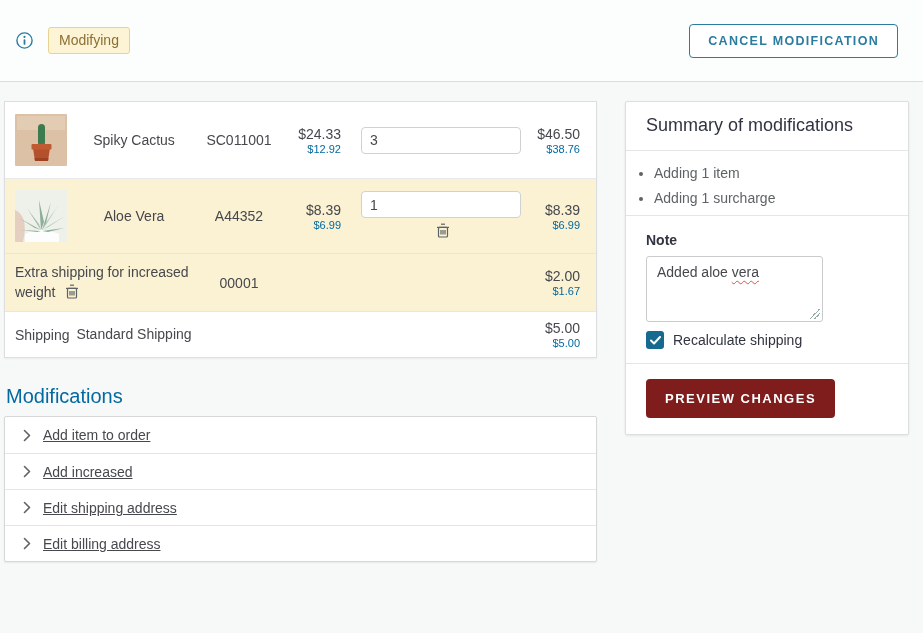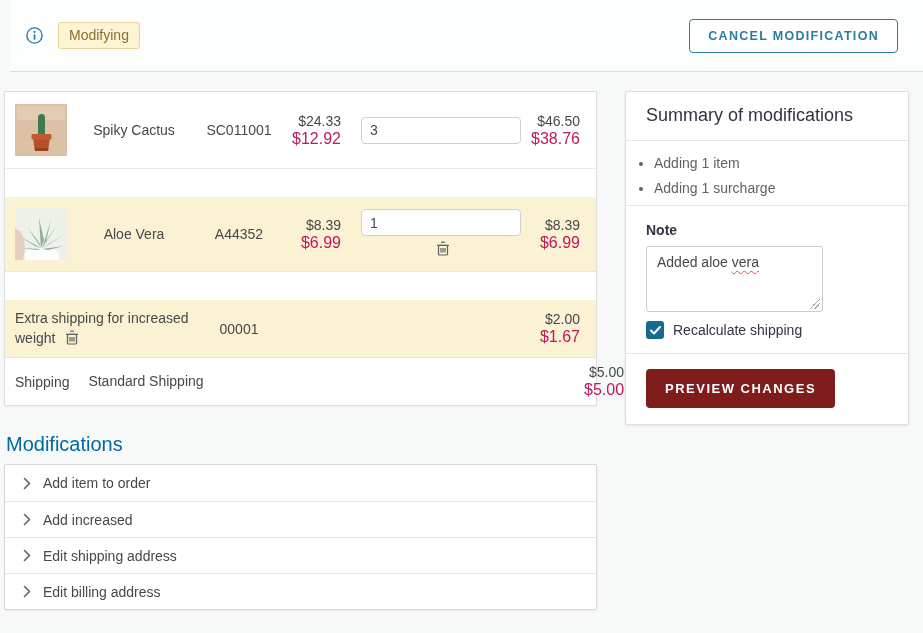--- a/index.html
+++ b/index.html
@@ -7,22 +7,22 @@
   body {
     font-family:"Liberation Sans","DejaVu Sans",sans-serif;
     background:#f7f8f8;
     color:#46484d;
     overflow:hidden;
     font-size:14px;
   }
 
   
   .topbar {
-    height:72px; background:#fcfdfd; border-bottom:1px solid #d9dcde;
-    display:flex; align-items:center; padding:0 25px 0 16px; position:relative;margin-left:10px;
+    height:82px; background:#fcfdfd; border-bottom:1px solid #d9dcde;
+    display:flex; align-items:center; padding:0 25px 0 16px; position:relative;
   }
   .info-icon { width:17px; height:17px; margin-right:15px; cursor:pointer; }
   .badge {
     background:#fdf3d5; border:1px solid #e7d394; color:#8d6f33;
     padding:4px 10px 5px; border-radius:3px; font-size:14px;
   }
   .cancel-btn {
     margin-left:auto; background:#fff; border:1px solid #2b7ca1; color:#2b7ca1;
     font-family:inherit; font-size:12.5px; font-weight:bold; letter-spacing:1.3px;
     padding:9px 18px; border-radius:4px; cursor:pointer;
@@ -42,37 +42,37 @@
     align-items:center; border-bottom:1px solid #e9eaeb;
   }
   .trow:last-child { border-bottom:none; }
   .thead { min-height:43px; }
   .thead .cell { font-size:13px; color:#5e6366; padding-top:6px; }
   .cell { padding:6px 0; }
   .c-center { text-align:center; }
   .c-right { text-align:right; padding-right:8px; }
   .c-total { text-align:right; padding-right:16px; }
   .c-img { padding-left:10px; }
-  .row-highlight { background:#fbf1d3; border-bottom-color:#f3e6c2;margin-top:28px; }
+  .row-highlight { background:#fbf1d3; border-bottom-color:#f3e6c2; }
   .prod-img { width:52px; height:52px; display:block; border-radius:1px; }
   .price-main { font-size:14px; color:#46484d; }
-  .price-sub { font-size:16px; color:#be185d; margin-top:1px; }
+  .price-sub { font-size:11px; color:#0369a1; margin-top:1px; }
   .qty-cell { padding:10px 0 10px 12px; }
   .qty-input {
     width:160px; height:27px; border:1px solid #cfd1d2; border-radius:4px;
     font-family:inherit; font-size:14px; color:#46484d; padding:0 8px; background:#fff;
   }
   .trash-btn {
     background:none; border:none; cursor:pointer; padding:2px; line-height:0;
     display:inline-block;
   }
   .qty-trash { display:block; margin:3px auto 0; width:160px; text-align:center; }
   .span-name { grid-column:1 / 3; padding-left:10px; font-size:14px; color:#46484d; line-height:1.35; }
   .row-fee { min-height:58px; }
-  .row-ship { min-height:45px;gap:12px; }
+  .row-ship { min-height:45px; }
   .ship-label { padding-left:10px; font-size:14px; }
   .ship-method { text-align:center; line-height:1.3; }
 
   
   .panel {
     background:#fff; border:1px solid #dcdedf; border-radius:2px;
     box-shadow:0 1px 3px rgba(0,0,0,.08);
   }
   .panel-title { font-size:18px; color:#313440; font-weight:normal; padding:13px 20px 14px; border-bottom:1px solid #e4e5e6; }
   .summary-list { margin:14px 20px 4px 28px; color:#5e6366; }
@@ -108,21 +108,21 @@
   .mods-title { font-size:20px; color:#0369a1; font-weight:normal; margin:27px 0 8px 2px; }
   .accordion {
     background:#fff; border:1px solid #d5d7d8; border-radius:2px;
     box-shadow:0 1px 2px rgba(0,0,0,.07);
   }
   .acc-row {
     display:flex; align-items:center; gap:12px; min-height:36px;
     padding:0 16px 0 18px; border-top:1px solid #e4e5e6; cursor:pointer;
   }
   .acc-row:first-child { border-top:none; }
-  .acc-label { font-size:14px; color:#46484d; }
+  .acc-label { font-size:14px; color:#46484d;text-decoration:underline; }
   .chev { flex:none; line-height:0; }
 </style>
 </head>
 <body>
 
 <div class="topbar">
   <span class="info-icon">
     <svg width="17" height="17" viewBox="0 0 17 17">
       <circle cx="8.5" cy="8.5" r="7.6" fill="none" stroke="#2b7ca1" stroke-width="1.4"></circle>
       <circle cx="8.5" cy="4.9" r="1.1" fill="#2b7ca1"></circle>

